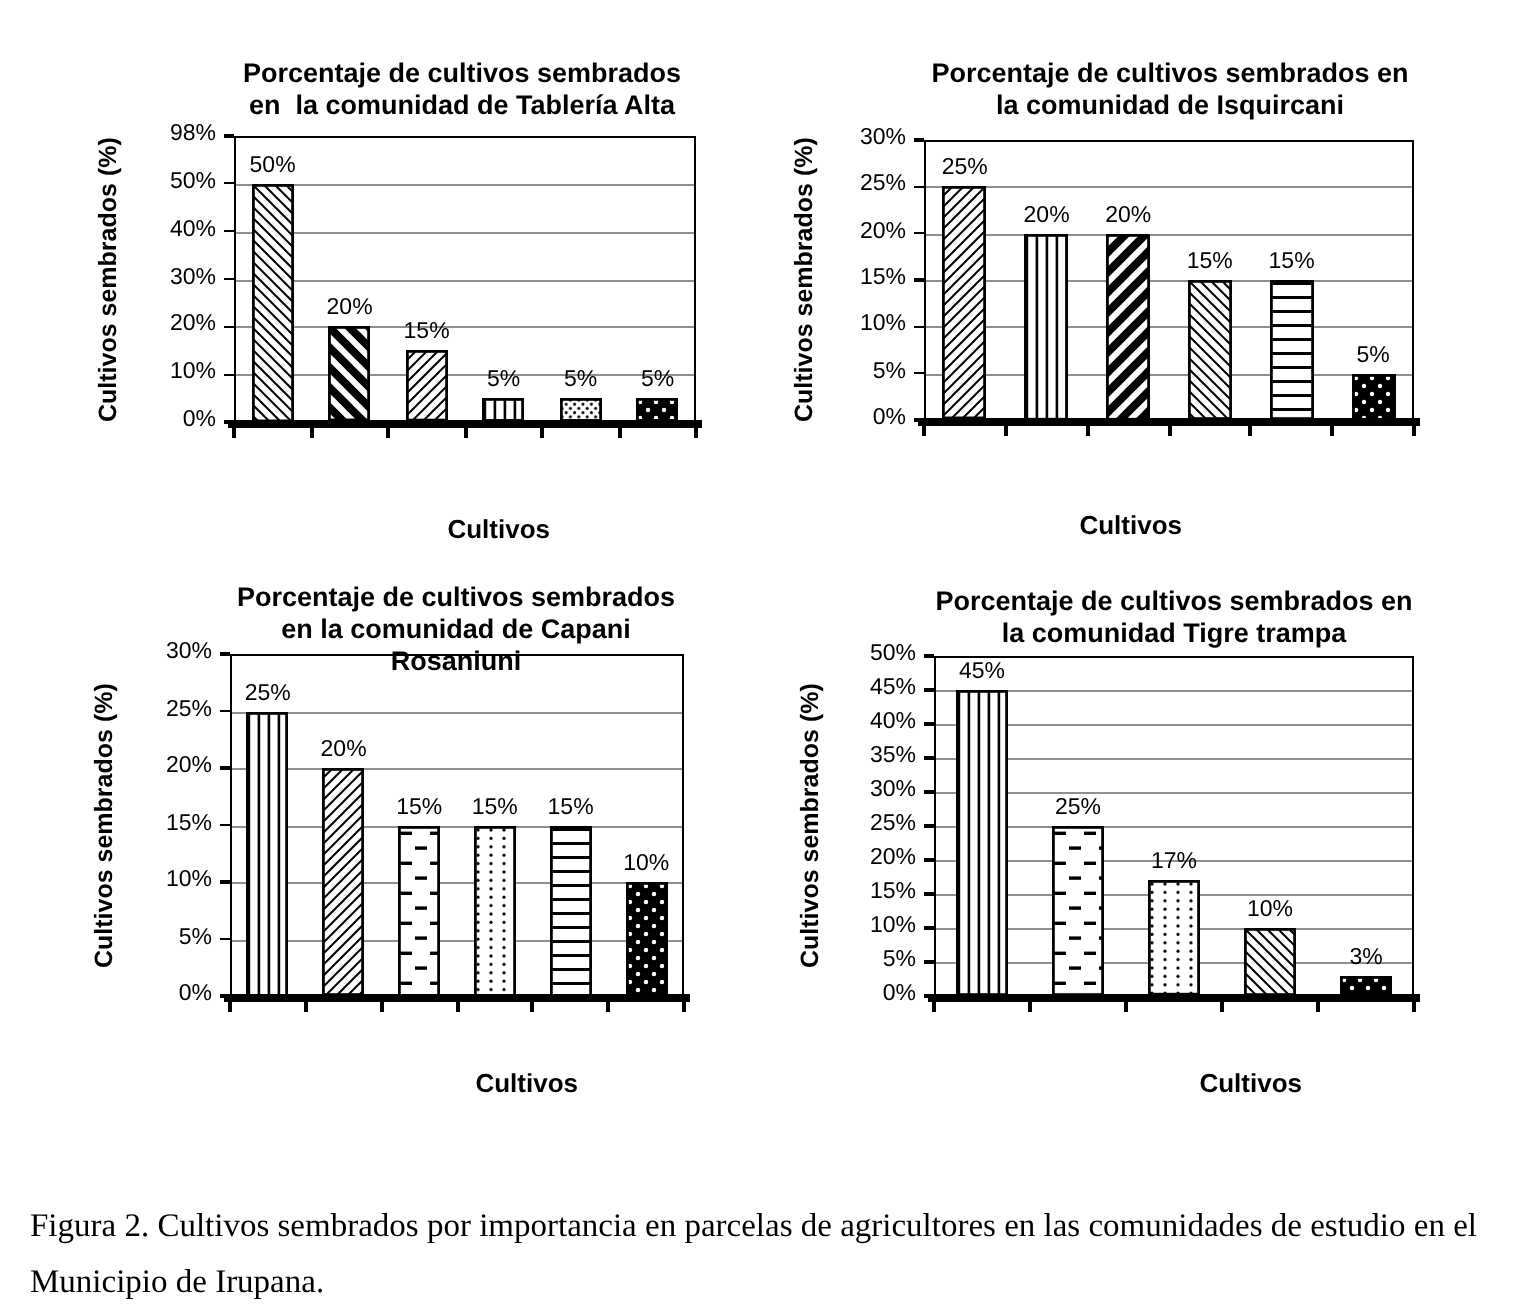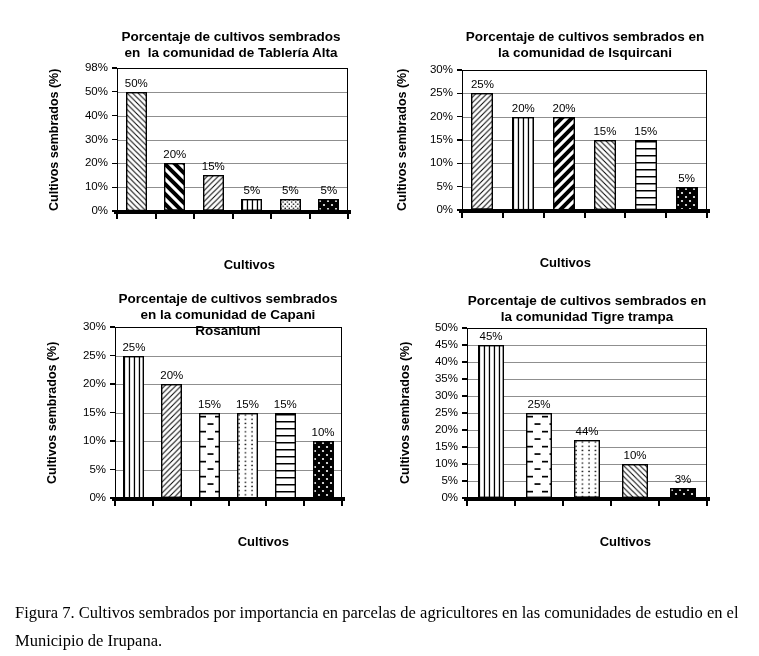--- a/index.html
+++ b/index.html
@@ -285,21 +285,21 @@
         <rect x="0.7" y="0.7" width="24.6" height="151.6" fill="url(#vertical-lines)" stroke="#000" stroke-width="1.4"></rect>
       </svg>
       <div class="value-label" style="left: 464px; width: 54px; top: 330px;">45%</div>
       <svg width="26" height="85" class="bar" style="left: 526px; top: 413px;">
         <rect x="0.7" y="0.7" width="24.6" height="83.6" fill="url(#horizontal-dashes)" stroke="#000" stroke-width="1.4"></rect>
       </svg>
       <div class="value-label" style="left: 512px; width: 54px; top: 398px;">25%</div>
       <svg width="26" height="58" class="bar" style="left: 574px; top: 440.2px;">
         <rect x="0.7" y="0.7" width="24.6" height="56.40000000000001" fill="url(#dotted-columns)" stroke="#000" stroke-width="1.4"></rect>
       </svg>
-      <div class="value-label" style="left: 560px; width: 54px; top: 425.2px;">44%</div>
+      <div class="value-label" style="left: 560px; width: 54px; top: 425.2px;">17%</div>
       <svg width="26" height="34" class="bar" style="left: 622px; top: 464px;">
         <rect x="0.7" y="0.7" width="24.6" height="32.6" fill="url(#thin-backslash-hatch)" stroke="#000" stroke-width="1.4"></rect>
       </svg>
       <div class="value-label" style="left: 608px; width: 54px; top: 449px;">10%</div>
       <svg width="26" height="11" class="bar" style="left: 670px; top: 487.8px;">
         <rect x="0.7" y="0.7" width="24.6" height="8.800000000000045" fill="url(#black-with-white-dots)" stroke="#000" stroke-width="1.4"></rect>
       </svg>
       <div class="value-label" style="left: 656px; width: 54px; top: 472.8px;">3%</div>
       <div class="x-axis" style="left: 464px; width: 246px; top: 496.5px; height: 4.5px;"></div>
       <div class="tick" style="left: 466px; width: 2.2px; top: 501px; height: 4.5px;"></div>
@@ -307,14 +307,14 @@
       <div class="tick" style="left: 562px; width: 2.2px; top: 501px; height: 4.5px;"></div>
       <div class="tick" style="left: 610px; width: 2.2px; top: 501px; height: 4.5px;"></div>
       <div class="tick" style="left: 658px; width: 2.2px; top: 501px; height: 4.5px;"></div>
       <div class="tick" style="left: 706px; width: 2.2px; top: 501px; height: 4.5px;"></div>
       <div class="axis-title-x" style="left: 511px; width: 140px; top: 534px;">Cultivos</div>
       <div class="axis-title-y" style="left: 398px; top: 322px; height: 182px; width: 18px;">Cultivos sembrados (%)</div>
       <div class="chart-title" style="left: 417px; width: 340px; top: 293px;">Porcentaje de cultivos sembrados en
 la comunidad Tigre trampa</div>
     </div>
 
-  <div class="caption" style="left:15px;top:599px;width:738px">Figura 7. Cultivos sembrados por importancia en parcelas de agricultores en las comunidades de estudio en el Municipio de Irupana.</div>
+  <div class="caption" style="left:15px;top:599px;width:738px">Figura 2. Cultivos sembrados por importancia en parcelas de agricultores en las comunidades de estudio en el Municipio de Irupana.</div>
 </div>
 
 </body></html>

